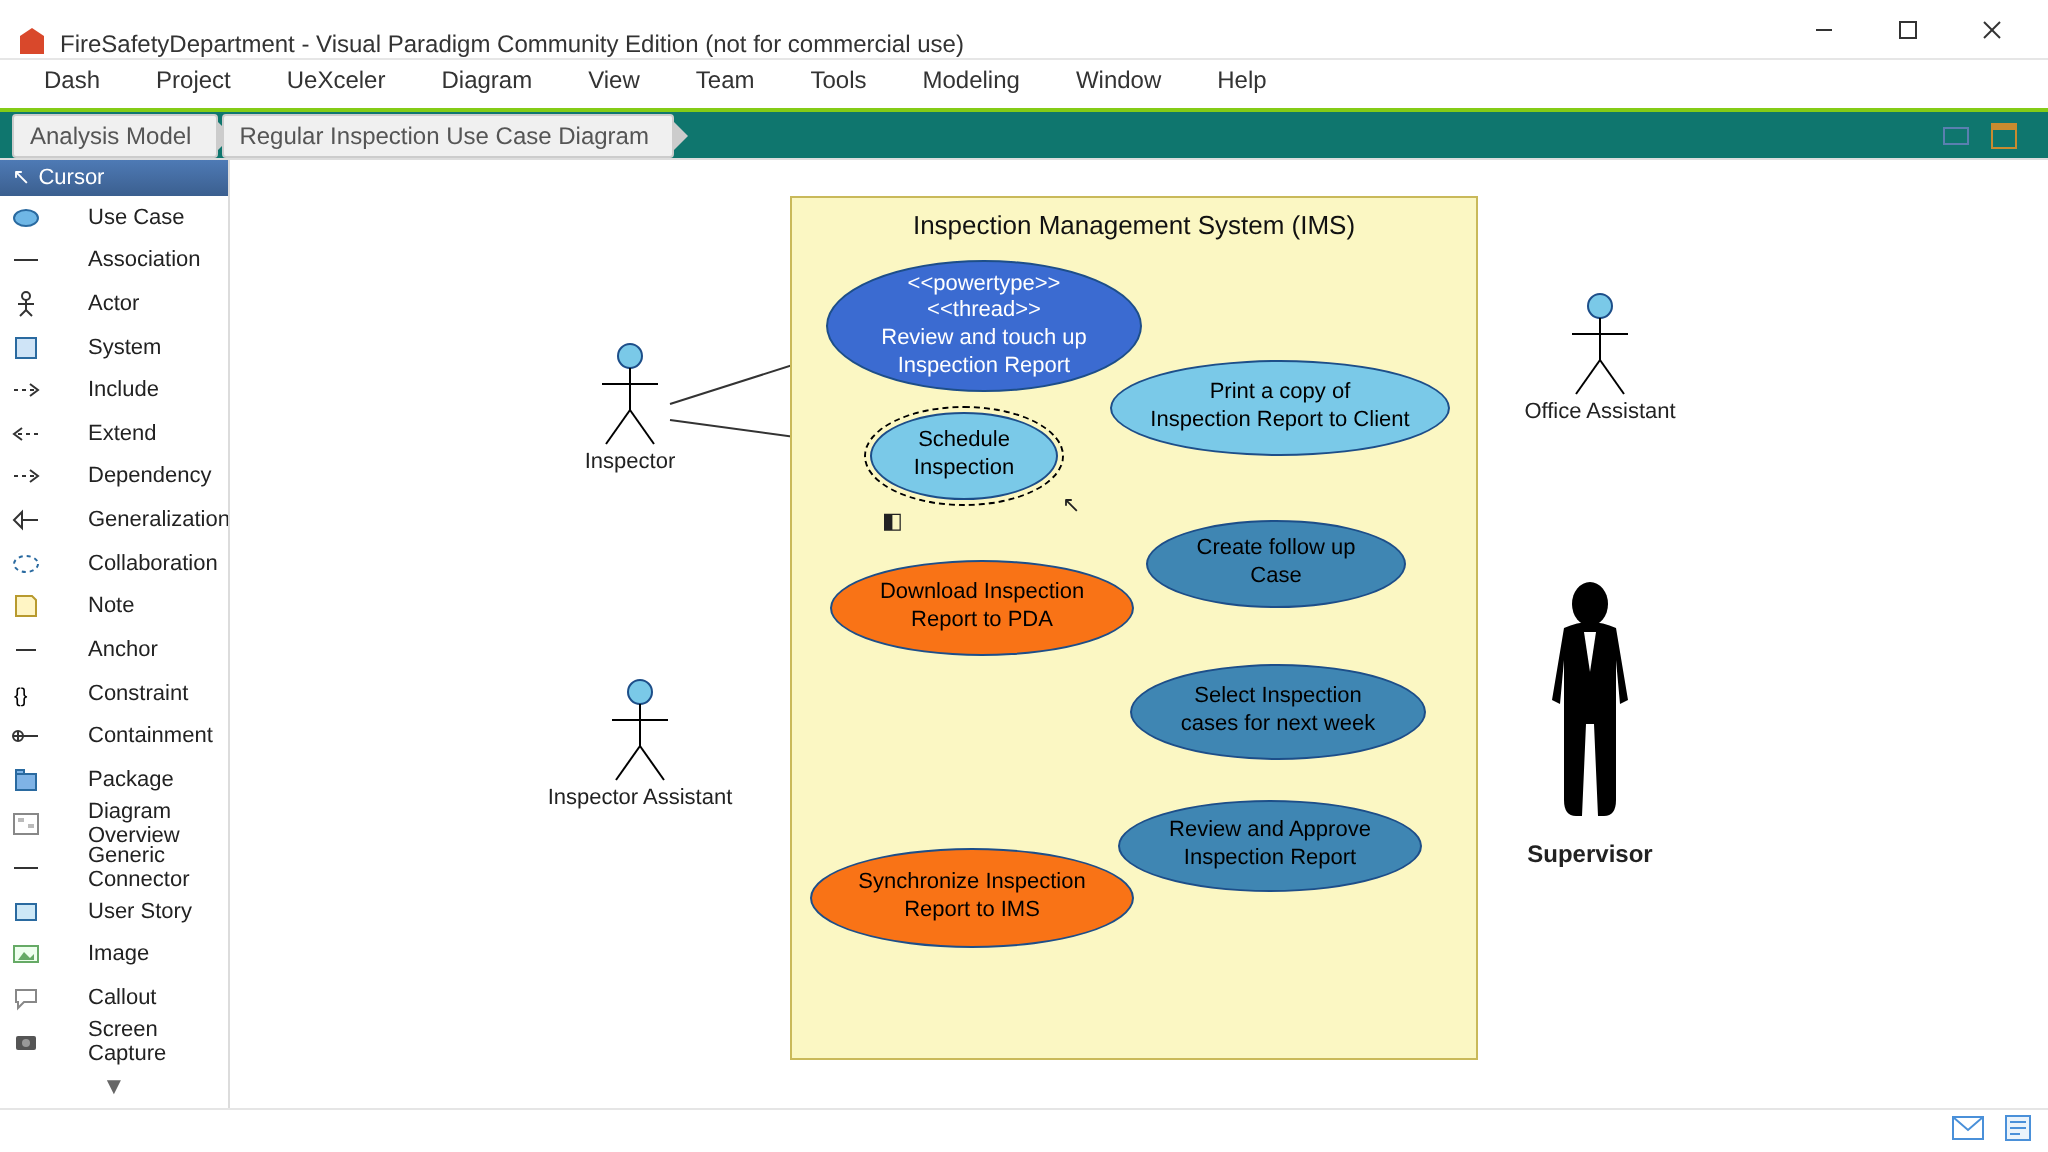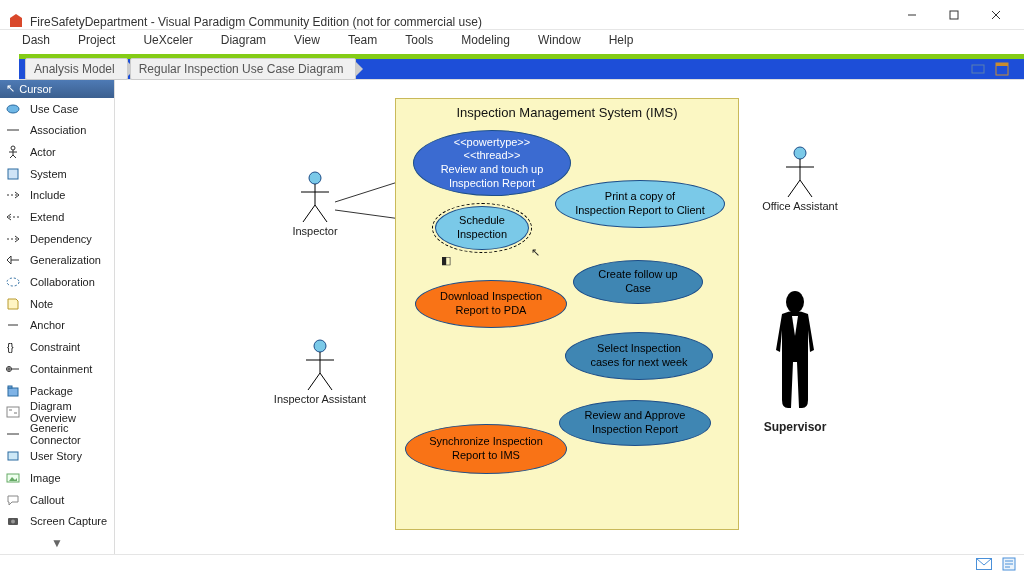--- a/index.html
+++ b/index.html
@@ -10,32 +10,32 @@
 .titlebar .appicon { width: 16px; height: 16px; margin-right: 6px; }
 .titlebar .title { flex: 1; font-size: 12px; color: #333; }
 .winctrls { display: flex; gap: 2px; }
 .winbtn { width: 40px; height: 28px; display: flex; align-items: center; justify-content: center; cursor: pointer; }
 
 
 .menubar { height: 24px; display: flex; align-items: flex-start; padding: 0 8px; gap: 0; background: #fff; }
 .menubar .mitem { padding: 3px 14px; cursor: pointer; font-size: 12px; color: #333; }
 
 
-.breadcrumb { height: 26px; display: flex; align-items: center; padding: 0 6px; background: #1d4ed8; border-top: 5px solid #84cc16; border-bottom: 1px solid #ddd; position: relative; margin-left: 19px; }
+.breadcrumb { height: 26px; display: flex; align-items: center; padding: 0 6px; background: #0f766e; border-top: 2px solid #84cc16; border-bottom: 1px solid #ddd; position: relative; }
 .crumb { display: flex; align-items: center; padding: 0 12px 0 8px; height: 22px; background: #f0f0f0; border: 1px solid #ccc; border-radius: 2px; color: #555; font-size: 12px; margin-right: 2px; position: relative; }
 .crumb::after { content: ""; position: absolute; right: -8px; top: 2px; width: 0; height: 0; border-top: 8px solid transparent; border-bottom: 8px solid transparent; border-left: 8px solid #ccc; }
 .crumb:last-of-type::after { display: none; }
 .bc-right { margin-left: auto; display: flex; gap: 4px; padding-right: 6px; }
 .iconbtn { width: 20px; height: 20px; display: flex; align-items: center; justify-content: center; border: 1px solid transparent; cursor: pointer; }
 
 
 .main { display: flex; height: calc(576px - 30px - 24px - 26px - 22px); }
 .palette { width: 115px; background: #fff; border-right: 1px solid #dcdcdc; display: flex; flex-direction: column; overflow: hidden; }
 .palette-header { height: 18px; background: linear-gradient(#4e7ab5,#3b5f8f); color: #fff; font-size: 11px; display: flex; align-items: center; padding: 0 6px; }
-.palette-item { height: 22px; display: flex; align-items: center; padding: 0 6px; gap: 10px; font-size: 11px; cursor: pointer; }
+.palette-item { height: 22px; display: flex; align-items: center; padding: 0 6px; gap: 24px; font-size: 11px; cursor: pointer; }
 .pal-icon { width: 14px; height: 14px; flex-shrink: 0; }
 .collapse-arrow { text-align: center; padding: 4px 0; color: #666; cursor: pointer; }
 
 
 .canvas { flex: 1; position: relative; background: #fff; overflow: hidden; }
 
 
 .system-box { position: absolute; border: 1px solid #c9b95a; background: #fbf7c3; }
 .system-title { text-align: center; font-size: 13px; color: #111; padding: 6px 0 2px; }
 

